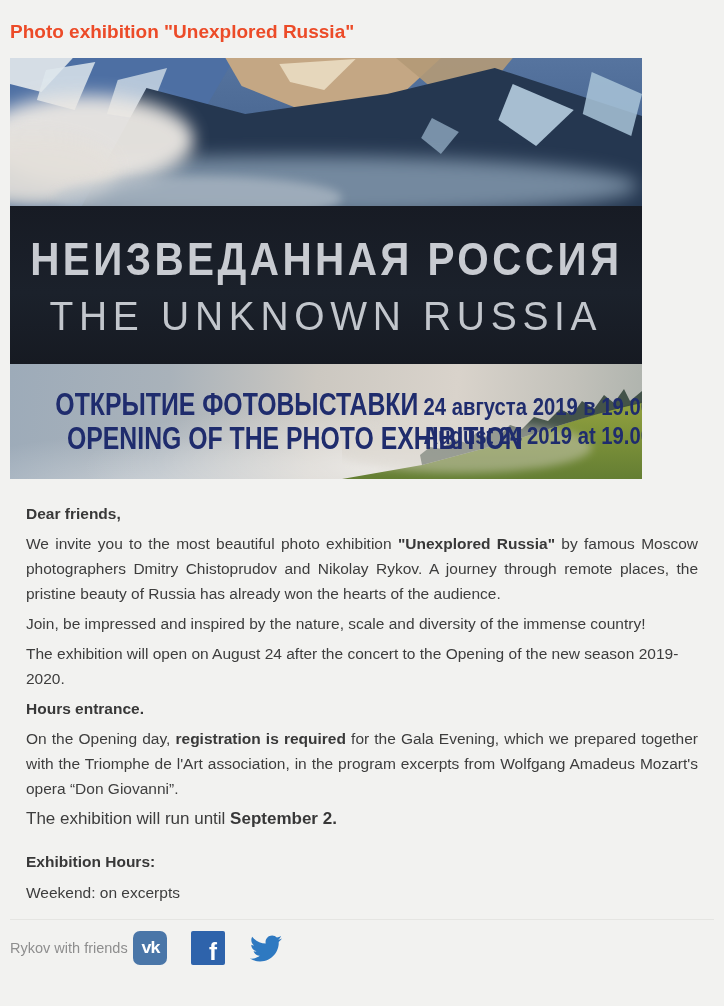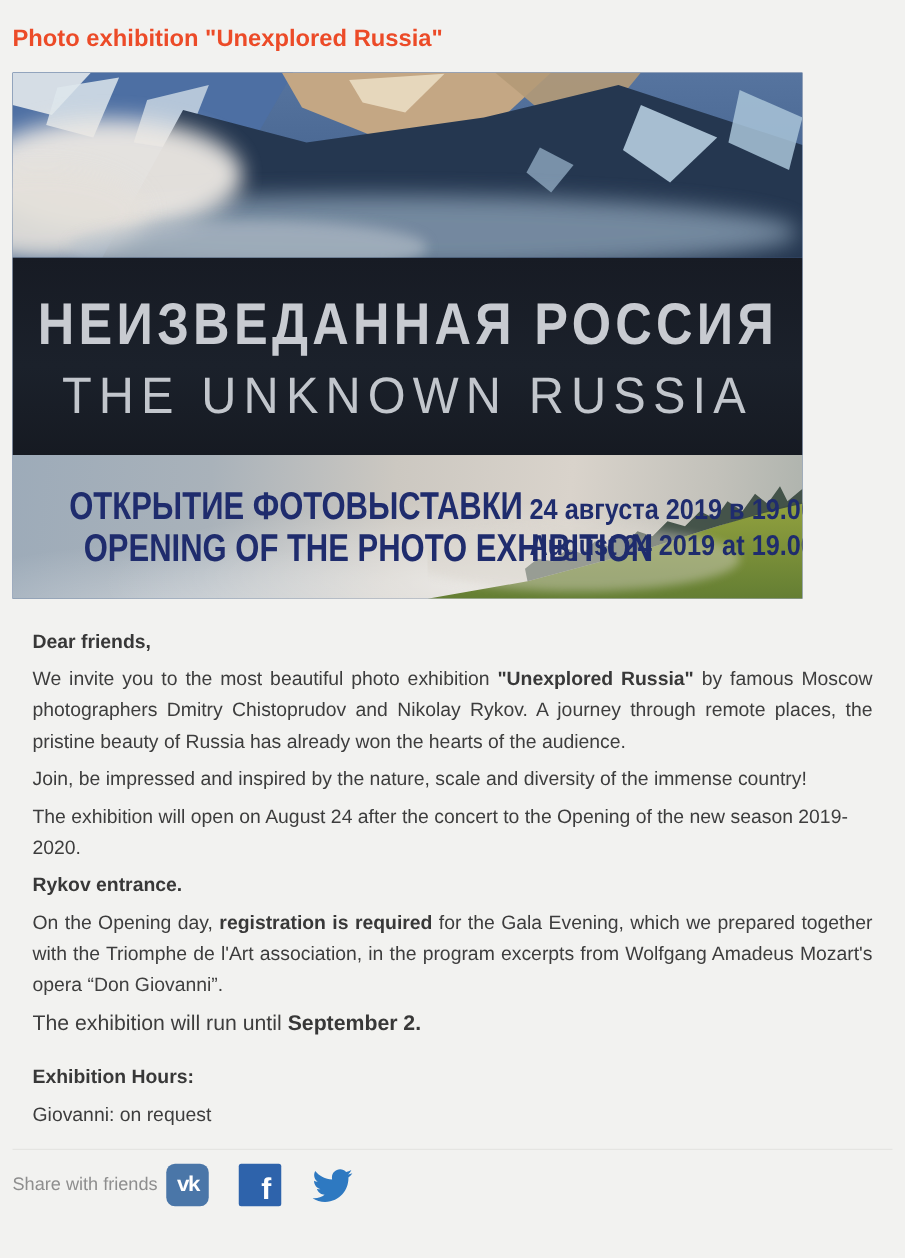--- a/index.html
+++ b/index.html
@@ -149,34 +149,34 @@
   <div class="content">
 
     <p class="bold">Dear friends,</p>
 
     <p class="justify"><span>We invite you to the most beautiful photo exhibition </span><b>"Unexplored Russia"</b><span> by famous Moscow photographers Dmitry Chistoprudov and Nikolay Rykov. A journey through remote places, the pristine beauty of Russia has already won the hearts of the audience.</span></p>
 
     <p>Join, be impressed and inspired by the nature, scale and diversity of the immense country!</p>
 
     <p>The exhibition will open on August 24 after the concert to the Opening of the new season 2019-2020.</p>
 
-    <p class="bold">Rykov entrance.</p>
+    <p class="bold">Hours entrance.</p>
 
     <p class="justify"><span>On the Opening day, </span><b>registration is required</b><span> for the Gala Evening, which we prepared together with the Triomphe de l'Art association, in the program excerpts from Wolfgang Amadeus Mozart's opera </span><a class="link">“Don Giovanni”</a><span>.</span></p>
 
     <p class="big"><span>The exhibition will run until </span><b>September 2.</b></p>
 
     <p class="bold hours-title m6">Exhibition Hours:</p>
-    <p>Giovanni: on request</p>
+    <p>Weekend: on excerpts</p>
   </div>
 
   <hr class="divider">
 
   <div class="share-row">
-    <span class="share-label">Share with friends</span>
+    <span class="share-label">Rykov with friends</span>
 
     <div class="share-icon vk-box">
       <span class="vk-glyph">vk</span>
     </div>
 
     <div class="share-icon fb-box">
       <span class="fb-glyph">f</span>
     </div>
 
     <div class="share-icon tw-box">

